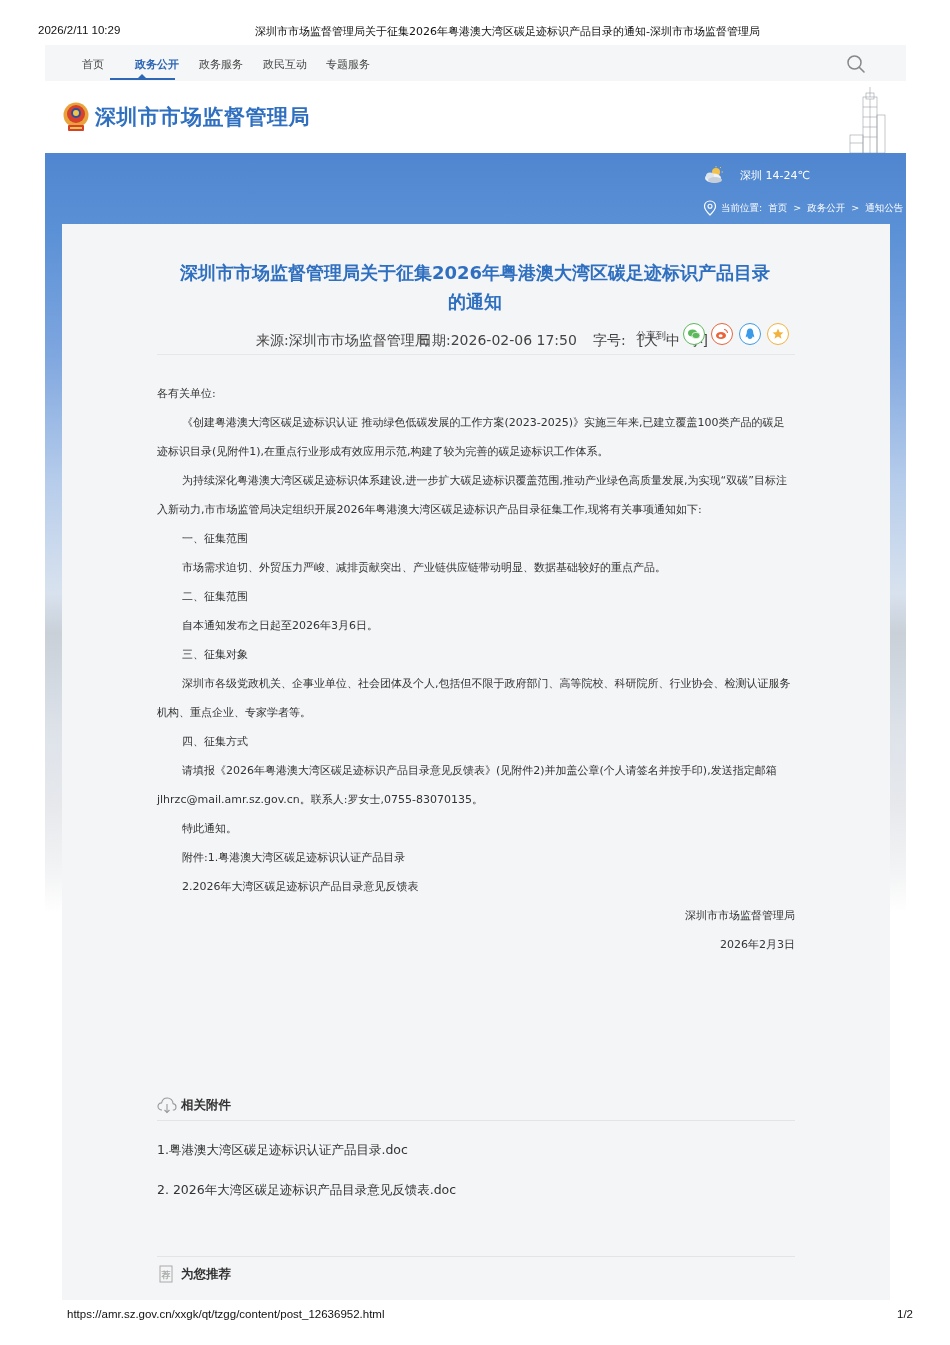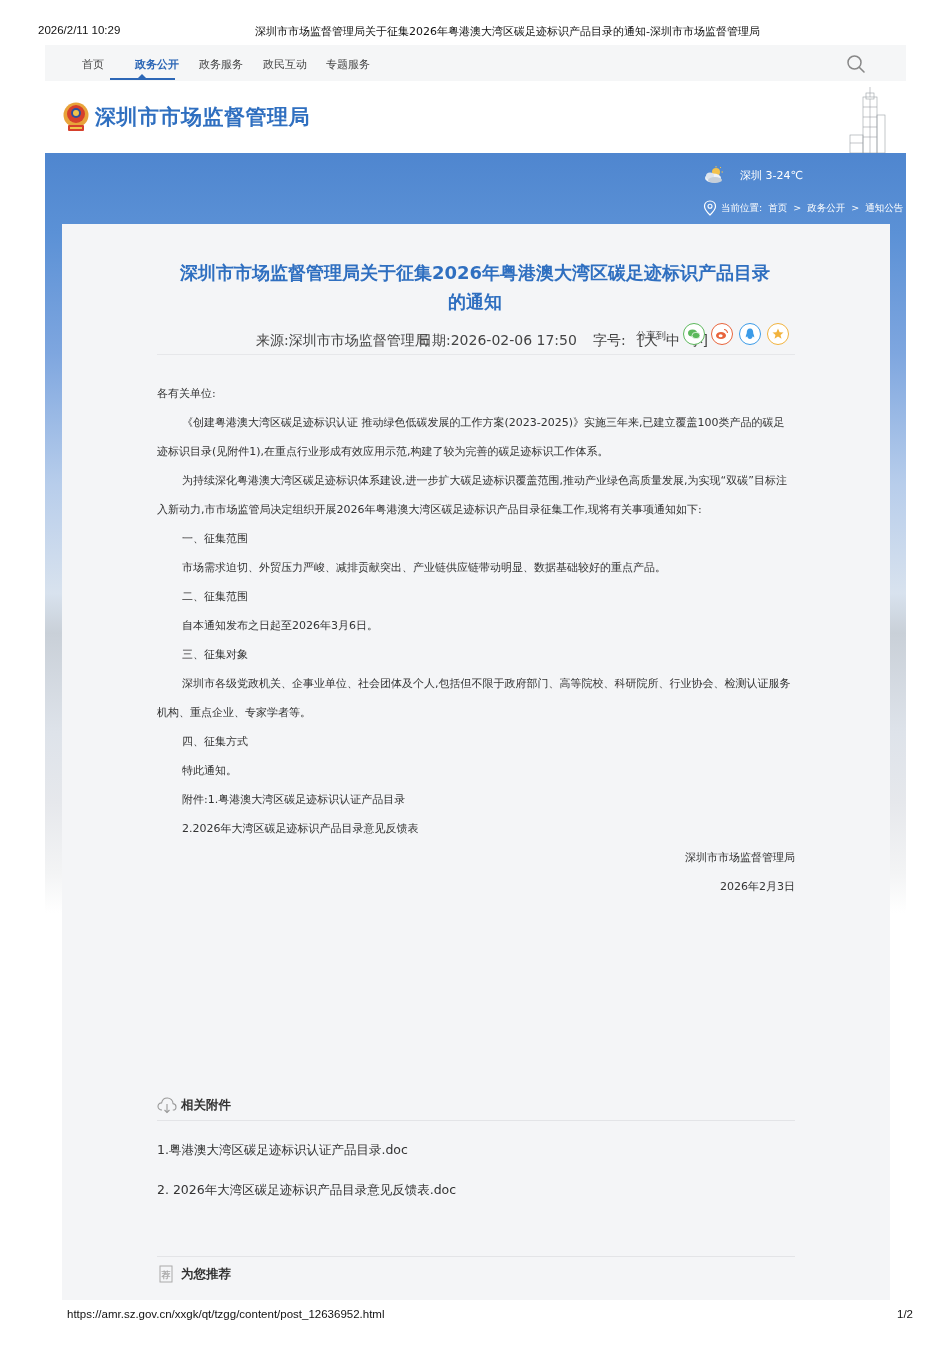--- a/index.html
+++ b/index.html
@@ -116,21 +116,21 @@
     <circle cx="13" cy="6" r="4" fill="#f3c24d"></circle>
     <g stroke="#f3c24d" stroke-width="1">
         <line x1="13" y1="0" x2="13" y2="1.5"></line>
         <line x1="18.5" y1="6" x2="20" y2="6"></line>
         <line x1="17" y1="2" x2="18" y2="1"></line>
       </g>
     <ellipse cx="10" cy="12" rx="8" ry="4.5" fill="#eef2f7"></ellipse>
     <ellipse cx="7" cy="10" rx="4" ry="3.5" fill="#dde4ec"></ellipse>
     <ellipse cx="12" cy="14" rx="7" ry="3" fill="#c6cfd9"></ellipse>
   </svg>
-  <span class="txt">深圳 3-24℃</span>
+  <span class="txt">深圳 14-24℃</span>
 </div>
 
 <div class="crumbs">
   <svg class="pin" viewBox="0 0 14 16">
     <path d="M7 1 C3.5 1 1.5 3.6 1.5 6.3 C1.5 9.8 7 15 7 15 C7 15 12.5 9.8 12.5 6.3 C12.5 3.6 10.5 1 7 1 Z" fill="none" stroke="#fff" stroke-width="1.2"></path>
     <circle cx="7" cy="6.3" r="2" fill="none" stroke="#fff" stroke-width="1.1"></circle>
   </svg>
   <div class="row">
     <span>当前位置:</span>
     <span>首页</span>
@@ -187,20 +187,21 @@
   <p>各有关单位:</p>
   <p class="ind">《创建粤港澳大湾区碳足迹标识认证 推动绿色低碳发展的工作方案(2023-2025)》实施三年来,已建立覆盖100类产品的碳足迹标识目录(见附件1),在重点行业形成有效应用示范,构建了较为完善的碳足迹标识工作体系。</p>
   <p class="ind">为持续深化粤港澳大湾区碳足迹标识体系建设,进一步扩大碳足迹标识覆盖范围,推动产业绿色高质量发展,为实现“双碳”目标注入新动力,市市场监管局决定组织开展2026年粤港澳大湾区碳足迹标识产品目录征集工作,现将有关事项通知如下:</p>
   <p class="ind">一、征集范围</p>
   <p class="ind">市场需求迫切、外贸压力严峻、减排贡献突出、产业链供应链带动明显、数据基础较好的重点产品。</p>
   <p class="ind">二、征集范围</p>
   <p class="ind">自本通知发布之日起至2026年3月6日。</p>
   <p class="ind">三、征集对象</p>
   <p class="ind">深圳市各级党政机关、企事业单位、社会团体及个人,包括但不限于政府部门、高等院校、科研院所、行业协会、检测认证服务机构、重点企业、专家学者等。</p>
   <p class="ind">四、征集方式</p>
+  <p class="ind">请填报《2026年粤港澳大湾区碳足迹标识产品目录意见反馈表》(见附件2)并加盖公章(个人请签名并按手印),发送指定邮箱jlhrzc@mail.amr.sz.gov.cn。联系人:罗女士,0755-83070135。</p>
   <p class="ind">特此通知。</p>
   <p class="ind">附件:1.粤港澳大湾区碳足迹标识认证产品目录</p>
   <p class="ind">2.2026年大湾区碳足迹标识产品目录意见反馈表</p>
   <p class="right">深圳市市场监督管理局</p>
   <p class="right">2026年2月3日</p>
 </div>
 
 <div class="sec-head" style="top:1097px">
   <svg class="ico" viewBox="0 0 20 18">
     <path d="M5 14 C2.5 14 1 12.3 1 10.3 C1 8.3 2.6 6.8 4.6 6.9 C5.2 4 7.5 2 10.3 2 C13.6 2 16 4.5 16 7.6 C17.8 7.8 19 9.2 19 10.9 C19 12.7 17.6 14 15.8 14" fill="none" stroke="#999" stroke-width="1.1"></path>

